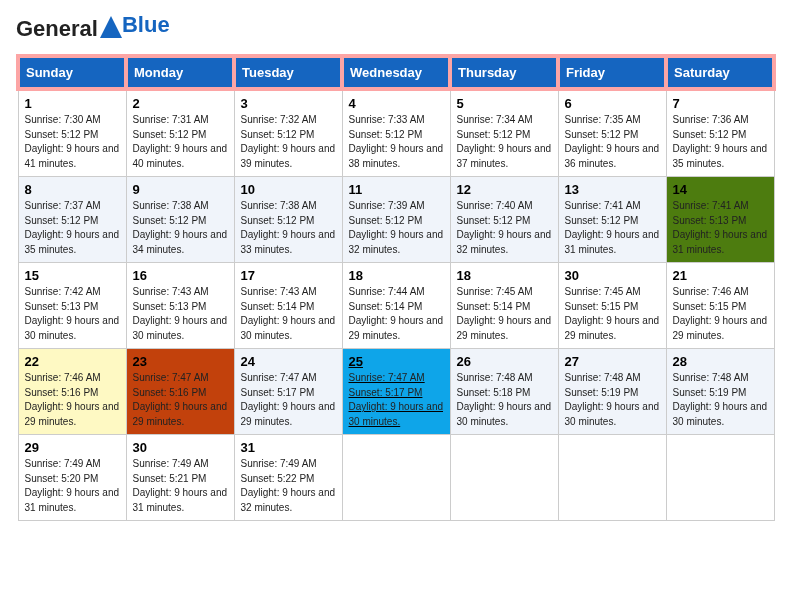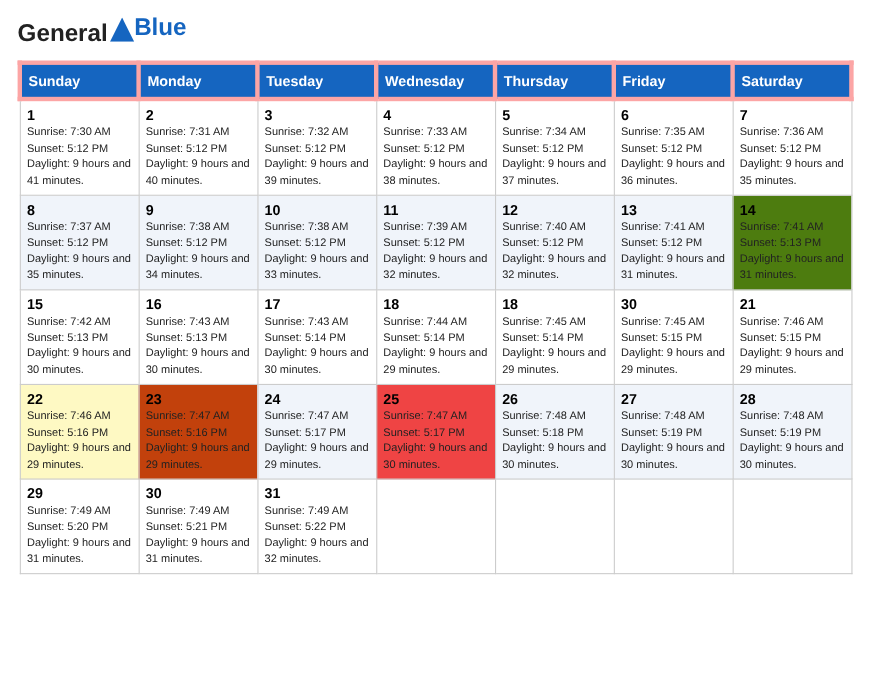--- a/index.html
+++ b/index.html
@@ -190,21 +190,21 @@
           <div class="day-info">Sunrise: 7:46 AM<br>Sunset: 5:16 PM<br>Daylight: 9 hours and 29 minutes.</div>
         </td>
         <td style="background: #c2410c;">
           <span class="day-num">23</span>
           <div class="day-info">Sunrise: 7:47 AM<br>Sunset: 5:16 PM<br>Daylight: 9 hours and 29 minutes.</div>
         </td>
         <td style="background: rgb(240, 244, 250);">
           <span class="day-num">24</span>
           <div class="day-info">Sunrise: 7:47 AM<br>Sunset: 5:17 PM<br>Daylight: 9 hours and 29 minutes.</div>
         </td>
-        <td style="background: #ef4444;">
+        <td style="background: #0ea5e9; text-decoration: underline;">
           <span class="day-num">25</span>
           <div class="day-info">Sunrise: 7:47 AM<br>Sunset: 5:17 PM<br>Daylight: 9 hours and 30 minutes.</div>
         </td>
         <td style="background: rgb(240, 244, 250);">
           <span class="day-num">26</span>
           <div class="day-info">Sunrise: 7:48 AM<br>Sunset: 5:18 PM<br>Daylight: 9 hours and 30 minutes.</div>
         </td>
         <td style="background: rgb(240, 244, 250);">
           <span class="day-num">27</span>
           <div class="day-info">Sunrise: 7:48 AM<br>Sunset: 5:19 PM<br>Daylight: 9 hours and 30 minutes.</div>

